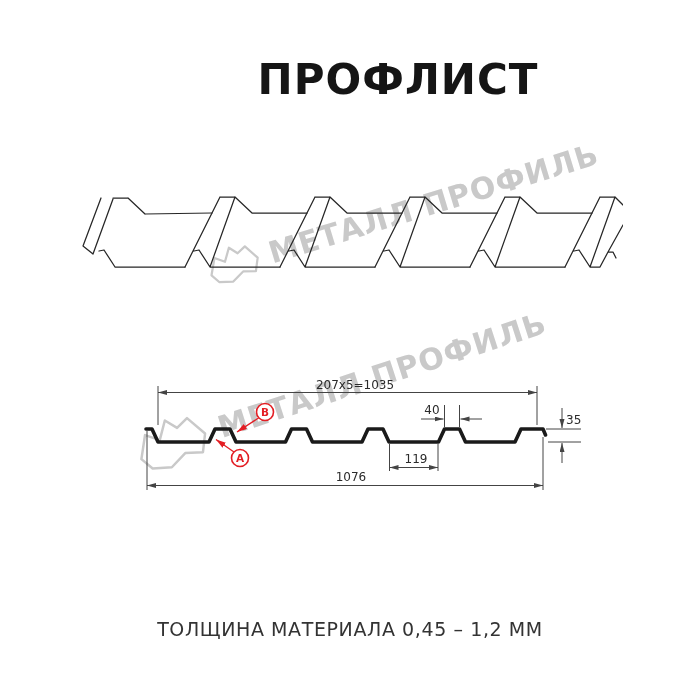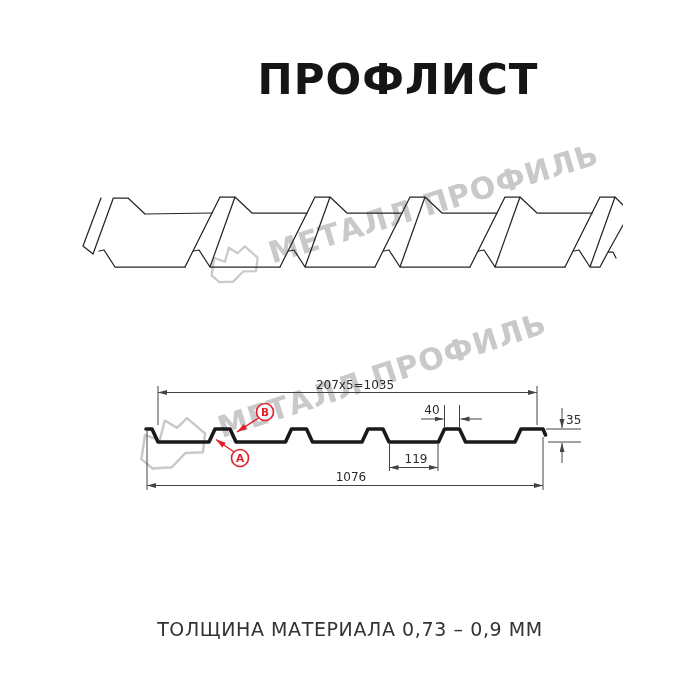--- a/index.html
+++ b/index.html
@@ -126,15 +126,15 @@
       <text class="reftxt" x="130" y="40" text-anchor="middle">В</text>
     </g>
 
     <g>
       <line x1="99" y1="76" x2="81" y2="63.5" stroke="#e31e24" stroke-width="1.3" marker-end="url(#ahred)"></line>
       <circle cx="105" cy="82" r="8.5" fill="#fff" stroke="#e31e24" stroke-width="1.6"></circle>
       <text class="reftxt" x="105" y="86" text-anchor="middle">А</text>
     </g>
   </svg>
 
-  <div class="footer">ТОЛЩИНА МАТЕРИАЛА 0,73 – 0,9 ММ</div>
+  <div class="footer">ТОЛЩИНА МАТЕРИАЛА 0,45 – 1,2 ММ</div>
 
 </div>
 
 </body></html>

